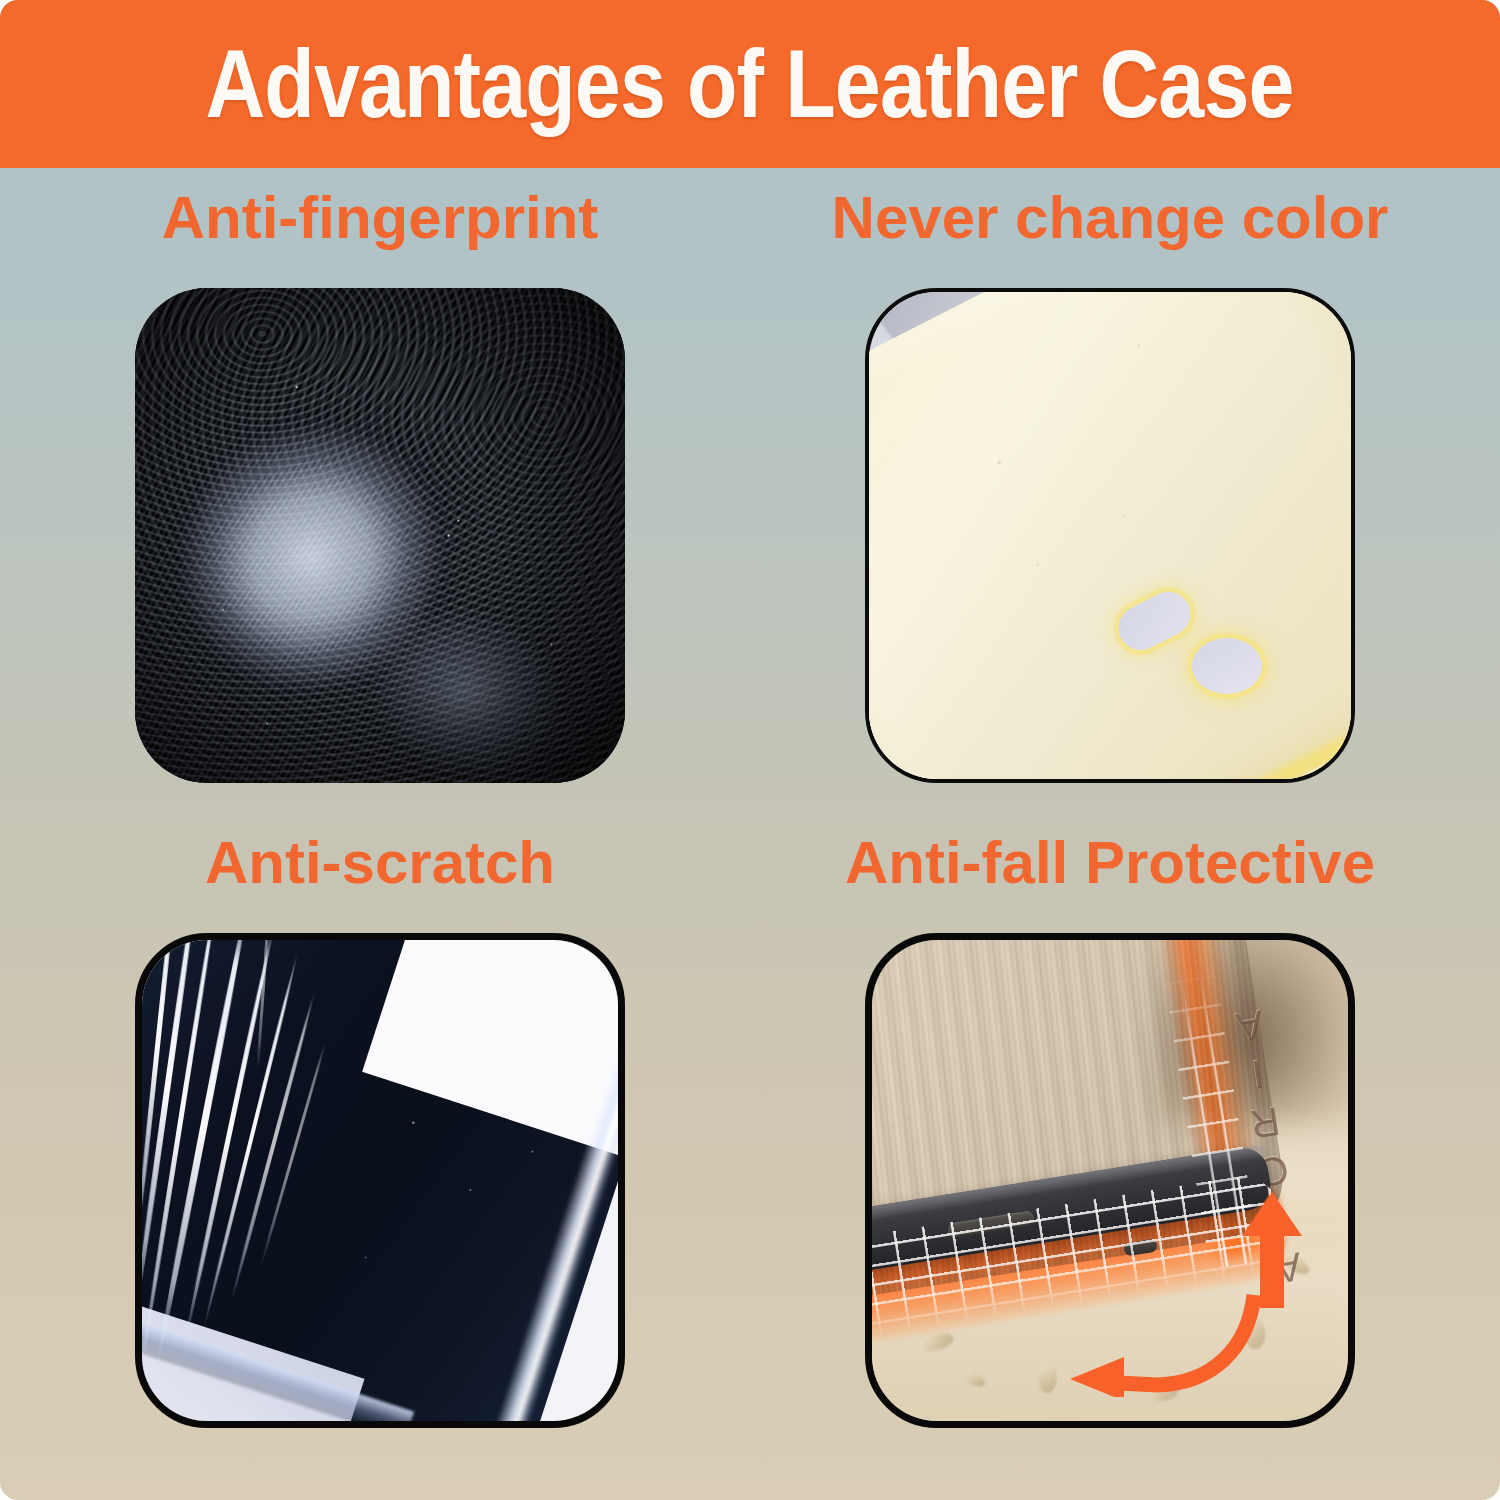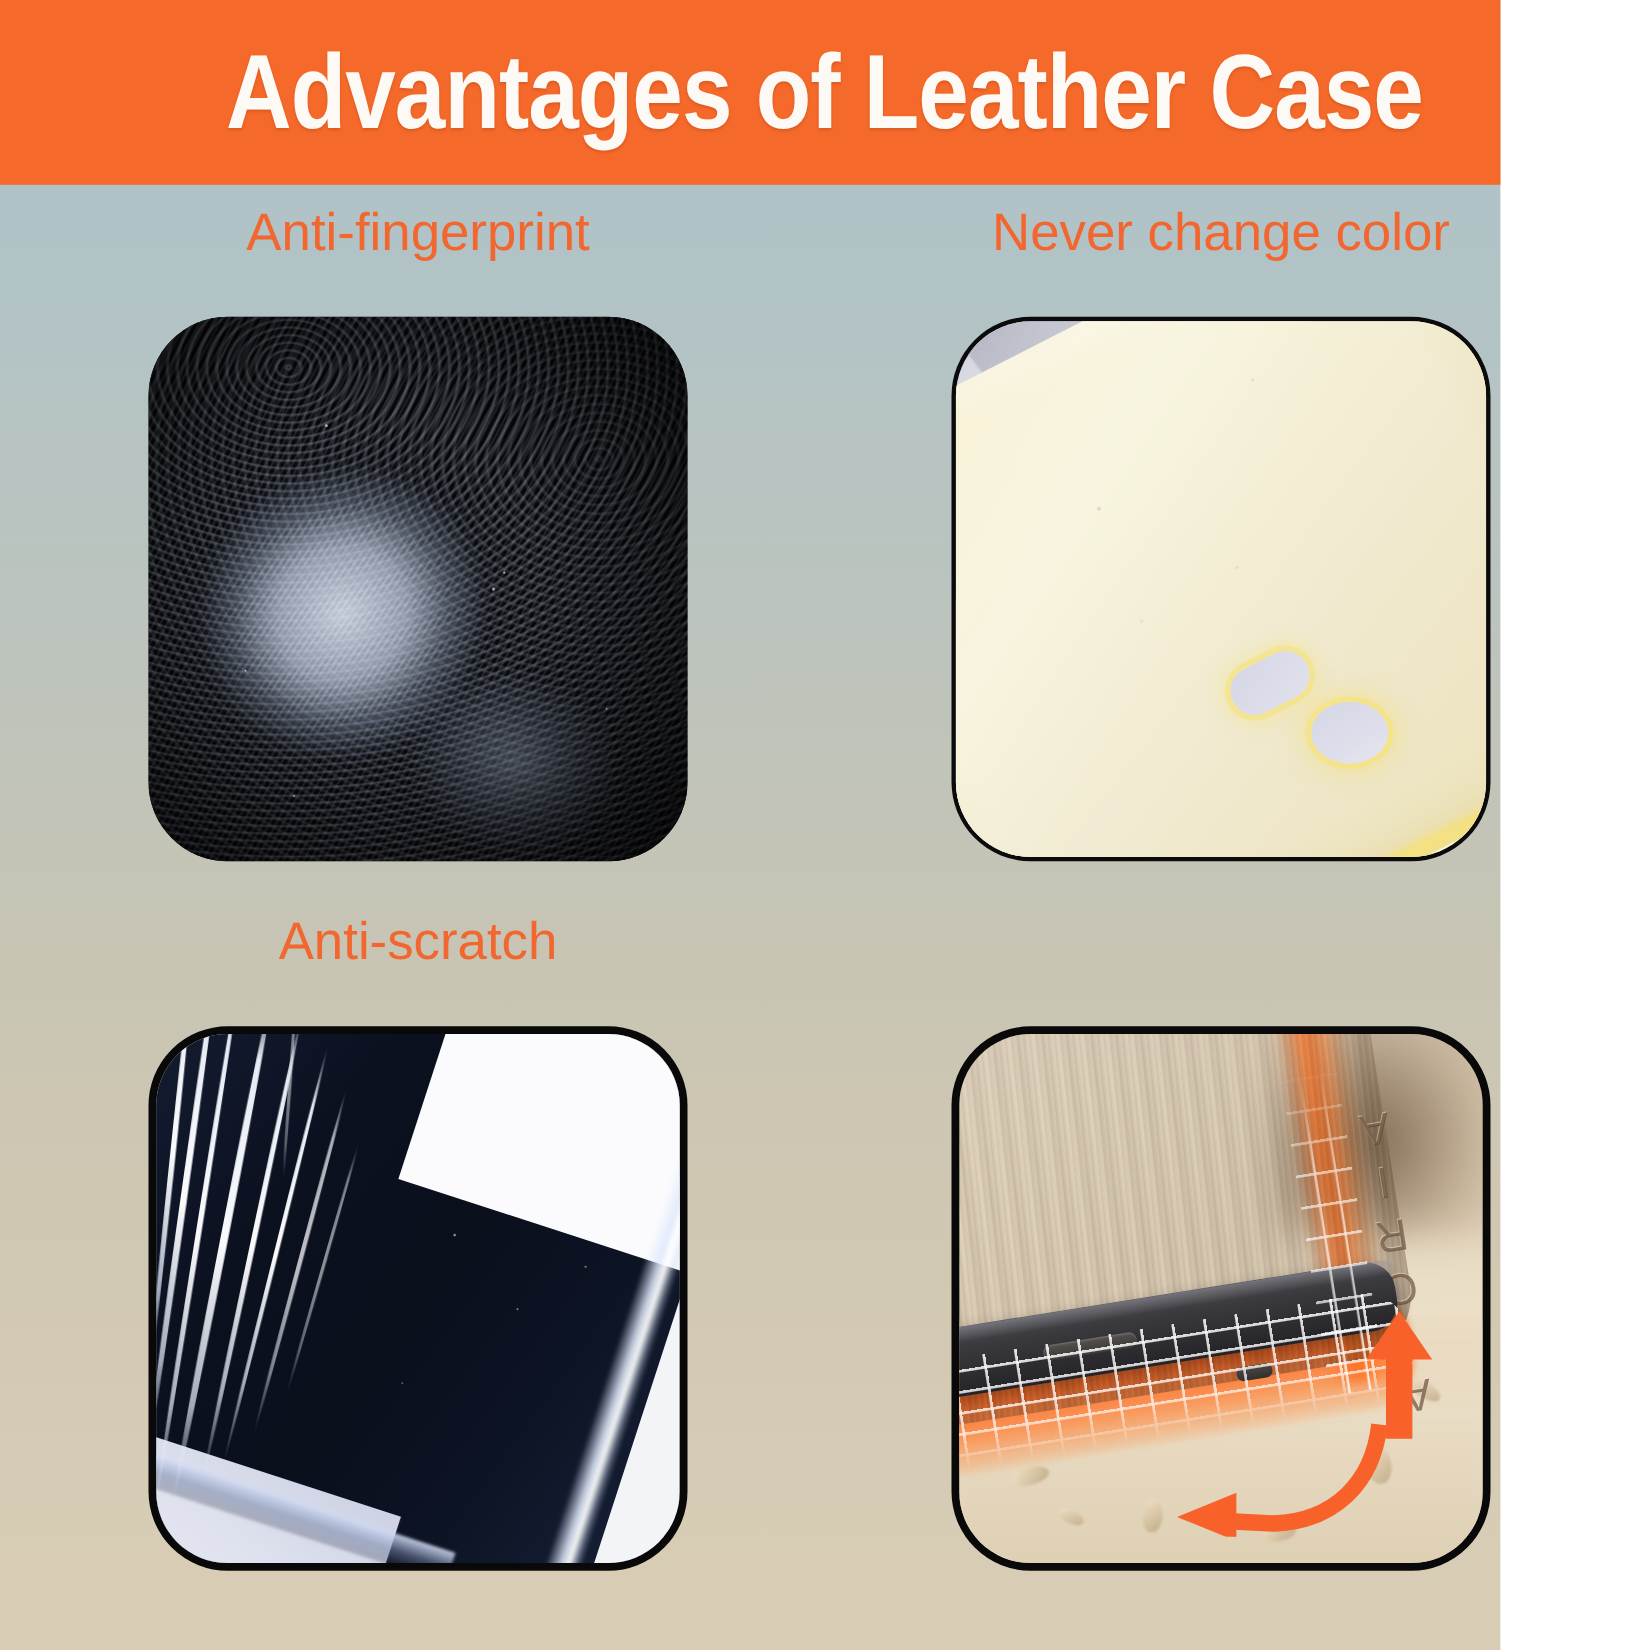--- a/index.html
+++ b/index.html
@@ -6,31 +6,32 @@
     margin: 0;
     padding: 0;
     background: #ffffff;
   }
   body {
     font-family: "Liberation Sans", sans-serif;
   }
 
   #infographic {
     position: relative;
-    width: 1364px;
+    width: 1500px;
     height: 1500px;
     overflow: hidden;
     background: linear-gradient(180deg,
         #b0c2c7 0%,
         #b2c3c6 18%,
         #bcc4bd 38%,
         #c6c4b5 55%,
         #cfc7b2 72%,
         #d6cbb4 88%,
         #d9cdb6 100%);
+    border-radius: 18px;
   }
 
   
   .header-banner {
     position: absolute;
     left: 0;
     top: 0;
     width: 1500px;
     height: 168px;
     background: #f5692a;
@@ -68,24 +69,24 @@
   .cell-r2c1 { left: 70px;  top: 665px; }
   .cell-r2c2 { left: 800px; top: 665px; }
 
   .feature-label {
     position: absolute;
     left: 0;
     top: 0;
     width: 620px;
     text-align: center;
     color: #f2672f;
-    font-size: 48px;
+    font-size: 60px;
     line-height: 1.0;
     white-space: nowrap;
-    font-weight: normal;
+    font-weight: bold;
   }
   .cell-r1c1 .feature-label { text-align: center; }
   .cell-r1c2 .feature-label { text-align: center; }
 
   .panel {
     position: absolute;
     left: 65px;
     top: 100px;
     width: 490px;
     height: 495px;
@@ -709,20 +710,21 @@
         <div class="yc-case"></div>
         <div class="yc-glow-edge"></div>
         <div class="yc-sheen"></div>
         <div class="yc-cut-rect"></div>
         <div class="yc-cut-circle"></div>
         <div class="yc-speck"></div>
       </div>
     </div>
 
     <div class="feature-cell cell-r2c2">
+      <div class="feature-label">Anti-fall Protective</div>
 
       <div class="panel thickborder">
         <div class="af-bg"></div>
         <div class="af-bg-blur-dark"></div>
         <div class="af-bg-sand"></div>
 
         <div class="af-chip" style="left:10%; top:82%; width:34px; height:16px; transform:rotate(-18deg);"></div>
         <div class="af-chip" style="left:19%; top:90%; width:24px; height:12px; transform:rotate(22deg);"></div>
         <div class="af-chip" style="left:35%; top:88%; width:18px; height:30px; transform:rotate(8deg);"></div>
         <div class="af-chip" style="left:58%; top:92%; width:30px; height:18px; transform:rotate(-12deg);"></div>

